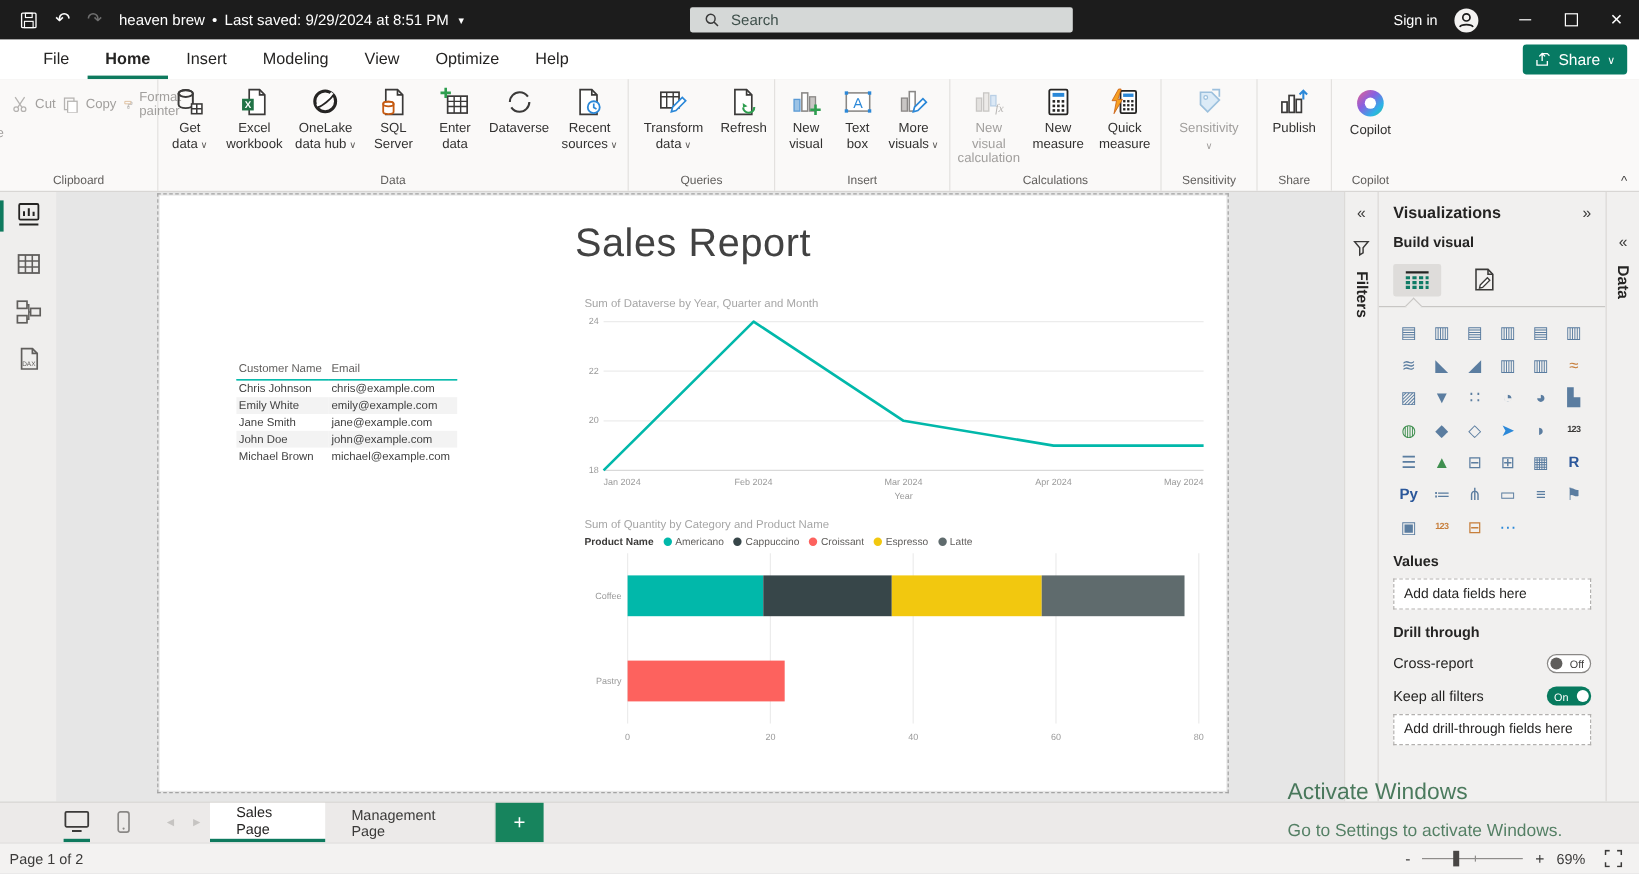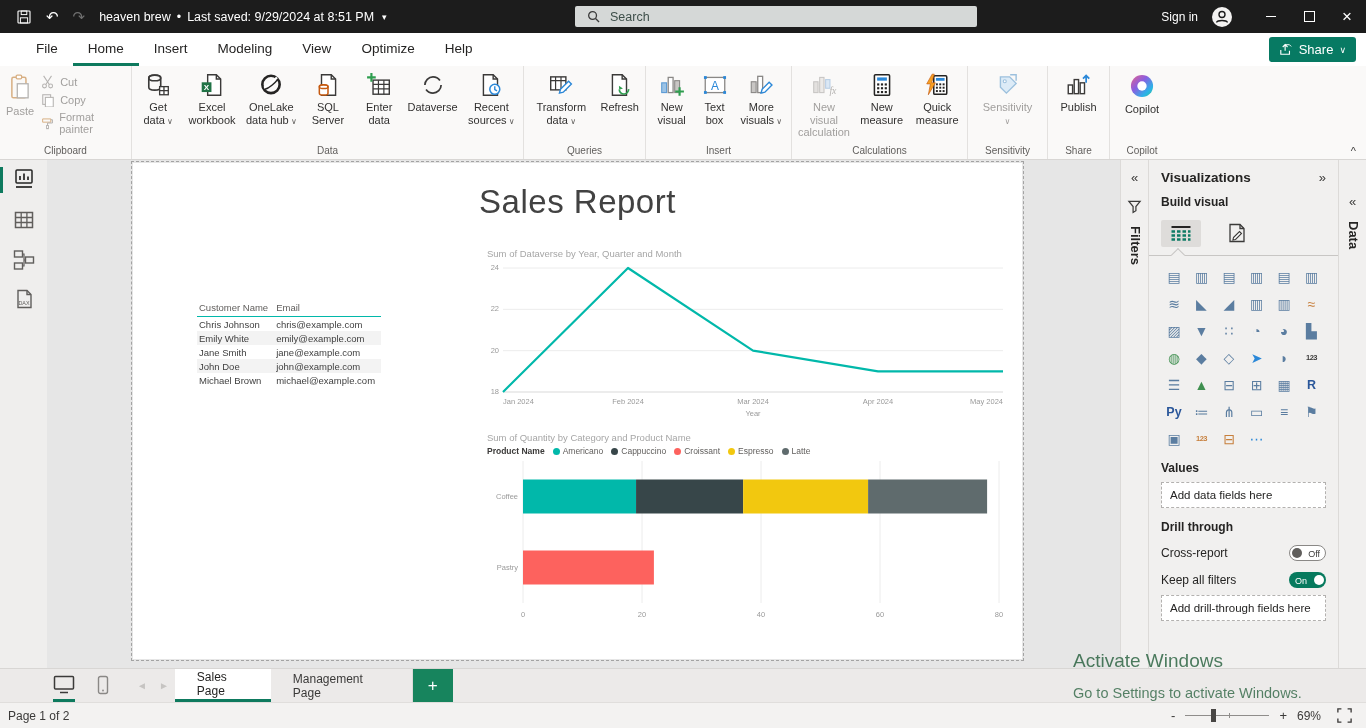--- a/index.html
+++ b/index.html
@@ -7,53 +7,53 @@
        font-family:"Liberation Sans",sans-serif;background:#e6e6e6;color:#252423}
   svg{display:block}
   
   .titlebar{position:absolute;left:0;top:0;width:1366px;height:33px;background:#1c1c1c;color:#fff;
             display:flex;align-items:center;font-size:12.5px}
   .tb-left{display:flex;align-items:center;gap:14px;padding-left:16px}
   .tb-glyph{font-size:15px;line-height:1;cursor:pointer}
   .tb-glyph.dis{color:#6f6f6f}
   .tb-file{display:flex;align-items:center;gap:6px;white-space:nowrap}
   .tb-caret{font-size:9px;margin-left:2px}
-  .searchbox{position:absolute;left:575px;top:6px;width:402px;height:21px;background:#d5d8d7;
+  .searchbox{position:absolute;left:575px;top:6px;width:319px;height:21px;background:#d5d8d7;
              border-radius:2px;display:flex;align-items:center;gap:8px;padding-left:12px;box-sizing:border-box}
   .searchbox input{border:none;background:transparent;outline:none;font-size:12.5px;color:#2f3d3a;
                    font-family:"Liberation Sans",sans-serif;width:300px}
   .searchbox input::placeholder{color:#3e4f4a;opacity:1}
   .tb-right{position:absolute;right:0;top:0;height:33px;display:flex;align-items:center;gap:0}
   .signin{font-size:12px;margin-right:12px;cursor:pointer}
   .avatar{margin-right:18px;cursor:pointer}
   .winbtn{width:38px;height:33px;display:flex;align-items:center;justify-content:center;font-size:13px;cursor:pointer}
   .maxbox{width:9px;height:9px;border:1px solid #fff;display:inline-block}
   .minline{width:10px;border-top:1px solid #fff;display:inline-block}
   
   .menubar{position:absolute;left:0;top:33px;width:1366px;height:33px;background:#fff;display:flex;align-items:stretch}
   .mtab{padding:0 15px;display:flex;align-items:center;font-size:13.5px;color:#252423;cursor:pointer;
         border-bottom:3px solid transparent;box-sizing:border-box}
-  .mtab.active{font-weight:400;border-bottom-color:#0e7a5e}
+  .mtab.active{font-weight:700;border-bottom-color:#0e7a5e}
   .sharebtn{position:absolute;right:10px;top:4px;height:25px;background:#077a63;color:#fff;border-radius:3px;
             display:flex;align-items:center;gap:6px;padding:0 10px;font-size:13px;cursor:pointer}
   .share-caret{font-size:9px}
   
   .ribbon{position:absolute;left:0;top:66px;width:1366px;height:94px;background:#faf9f8;
           border-bottom:1px solid #d8d6d4;display:flex;box-sizing:border-box}
   .rgroup{display:flex;flex-direction:column;border-right:1px solid #e3e1df;padding:3px 2px 0;box-sizing:border-box}
   .ritems{display:flex;align-items:flex-start;justify-content:center;flex:1}
   .rcap{text-align:center;font-size:10px;color:#605e5c;padding:1px 0 3px;white-space:nowrap}
   .ritem{display:flex;flex-direction:column;align-items:center;padding:3px 4px 0;font-size:11px;line-height:12.5px;
          text-align:center;color:#323130;cursor:pointer}
   .ritem svg{margin-bottom:3px}
   .rlabel{max-width:64px}
   .ritem.dis{color:#a19f9d}
   .dd::after{content:" ∨";font-size:8px;color:#605e5c}
   .chev-below{font-size:8px;color:#a19f9d;margin-top:2px}
-  .clip-col{display:flex;flex-direction:column;justify-content:flex-start;padding-top:4px}
+  .clip-col{display:flex;flex-direction:row;justify-content:flex-start;padding-top:4px}
   .crow{display:flex;align-items:center;gap:5px;font-size:11px;color:#a19f9d;padding:2px 3px;cursor:pointer}
   .ribbon-collapse{position:absolute;right:10px;bottom:2px;font-size:11px;color:#3b3a39;cursor:pointer}
   
   .main{position:absolute;left:0;top:160px;width:1366px;height:508px}
   .leftnav{position:absolute;left:0;top:0;width:47px;height:508px;background:#efeeed}
   .navitem{position:relative;width:47px;height:40px;display:flex;align-items:center;justify-content:center;cursor:pointer}
   .navitem.active::before{content:"";position:absolute;left:0;top:7px;width:3px;height:26px;background:#0e7a5e}
   .canvas-zone{position:absolute;left:47px;top:0;width:1073px;height:508px;background:#e6e6e6}
   .canvas{position:absolute;left:86px;top:3px;width:889px;height:496px;background:#fff;
           outline:1.5px dashed #a3a3a3;outline-offset:1px}

